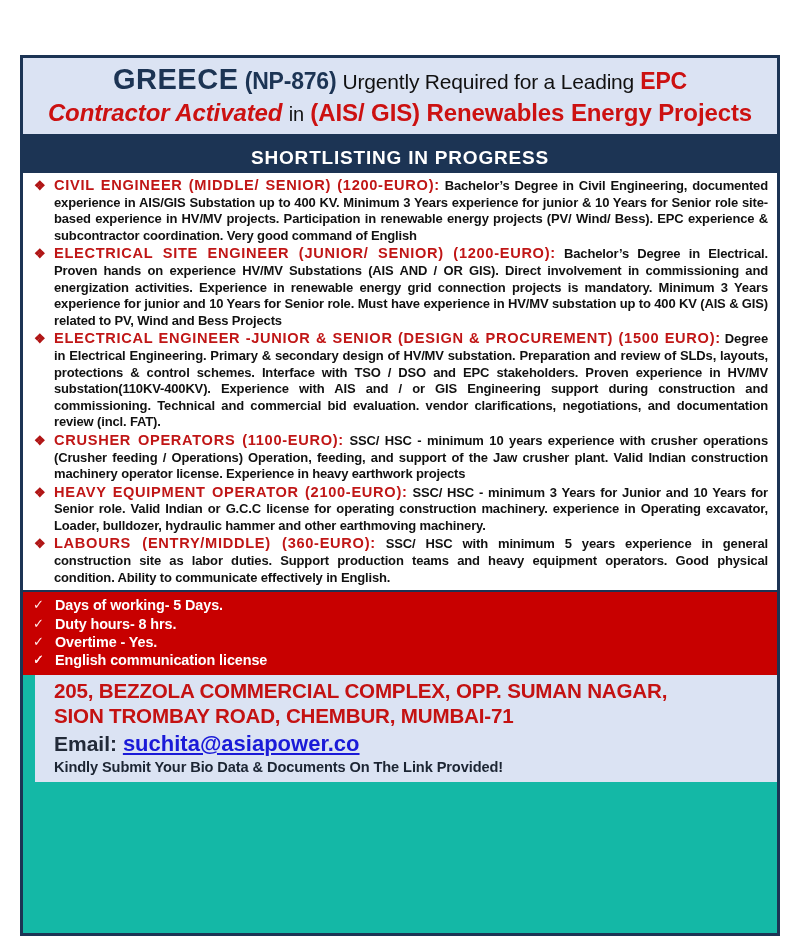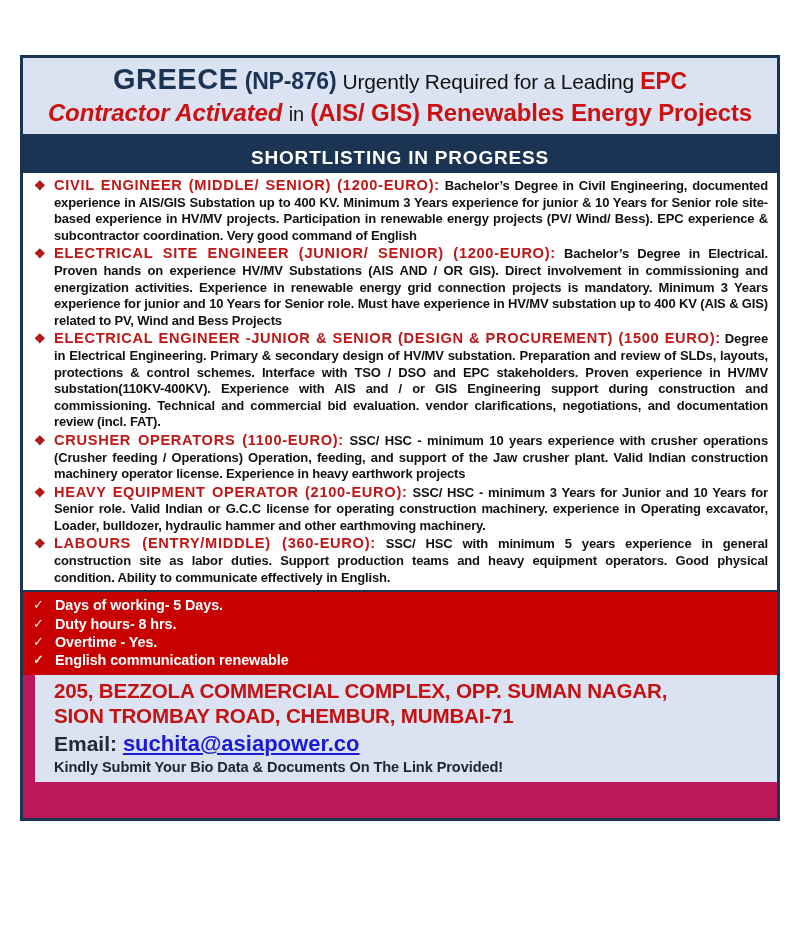--- a/index.html
+++ b/index.html
@@ -20,24 +20,24 @@
     height: 951px;
     background: #ffffff;
     overflow: hidden;
   }
 
   .ad-frame {
     position: absolute;
     left: 20px;
     top: 55px;
     width: 760px;
-    height: 766px;
+    height: 881px;
     box-sizing: border-box;
     border: 3px solid #1c3454;
-    background: #be185d;
+    background: #14b8a6;
     overflow: hidden;
   }
 
   
   .header-block {
     background: #dbe3f3;
     padding: 6px 10px 4px 10px;
     text-align: center;
   }
   .header-line1 {
@@ -291,21 +291,21 @@
         <span>Overtime - Yes.</span>
       </div>
       <div class="benefit-row">
         <span class="benefit-check">✓</span>
       </div>
       <div class="benefit-row">
         <span class="benefit-check">✓</span>
       </div>
       <div class="benefit-row">
         <span class="benefit-check">✓</span>
-        <span>English communication renewable</span>
+        <span>English communication license</span>
       </div>
     </div>
 
 
     <div class="contact">
       <div class="address-line">205, BEZZOLA COMMERCIAL COMPLEX, OPP. SUMAN NAGAR,</div>
       <div class="address-line">SION TROMBAY ROAD, CHEMBUR, MUMBAI-71</div>
       <div class="email-line">
         <span class="email-label">Email:</span>
         <span class="email-addr">suchita@asiapower.co</span>

